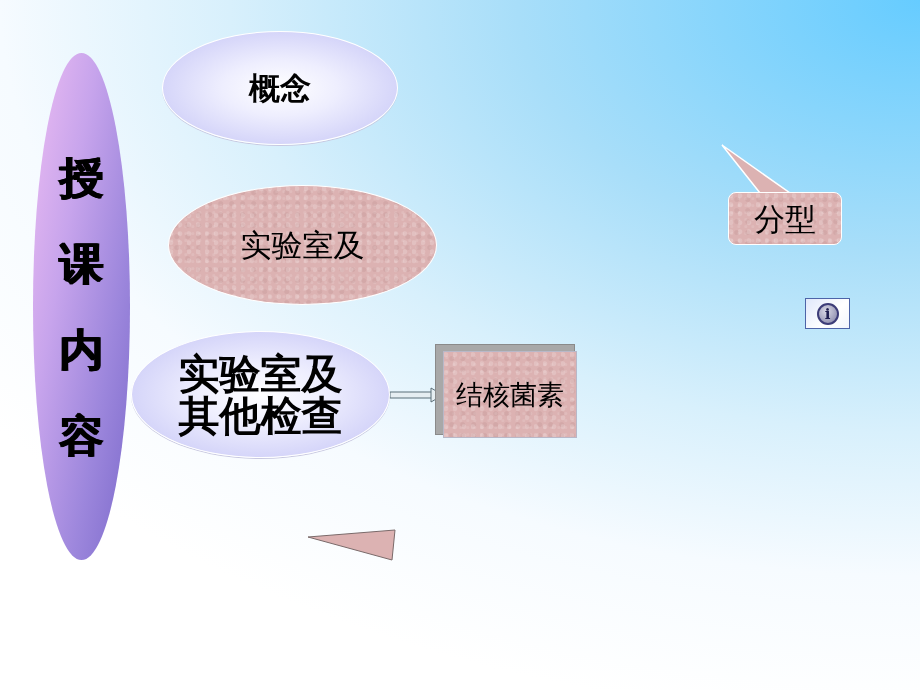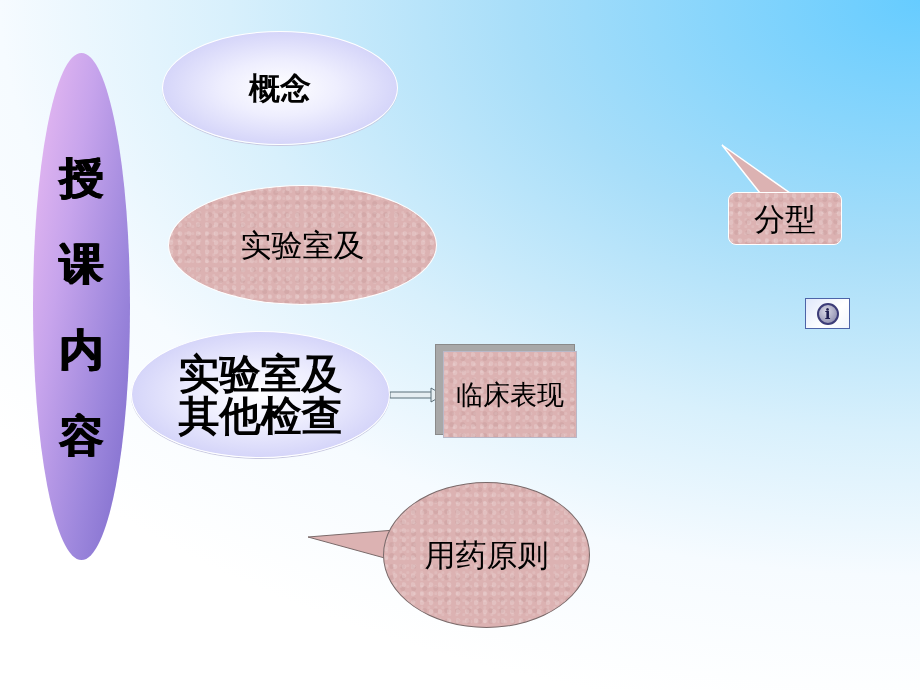--- a/index.html
+++ b/index.html
@@ -90,27 +90,24 @@
     <span class="label">实验室及</span>
   </div>
 
   <div class="shape ell-blue" style="left:131px; top:331px; width:259px; height:127px;">
     <span class="label2">实验室及
 其他检查</span>
   </div>
 
   <div style="position:absolute; left:435px; top:344px; width:138px; height:89px; background:#a8a8a8; border:1px solid #8a8a8a;"></div>
   <div class="shape pink" style="left:443px; top:351px; width:134px; height:87px; border:1px solid #b8b8c8;">
-    <span class="label" style="font-size:27px;">临床表现</span>
+    <span class="label" style="font-size:27px;">结核菌素</span>
   </div>
 
 
-  <div class="shape pink" style="left:383px; top:482px; width:207px; height:146px; border-radius:50%; border:1px solid #7a6a6a;">
-    <span class="label">用药原则</span>
-  </div>
 
 
   <div class="info-btn">
     <div class="circ">
       <span>i</span>
     </div>
   </div>
 
 </div>
 

